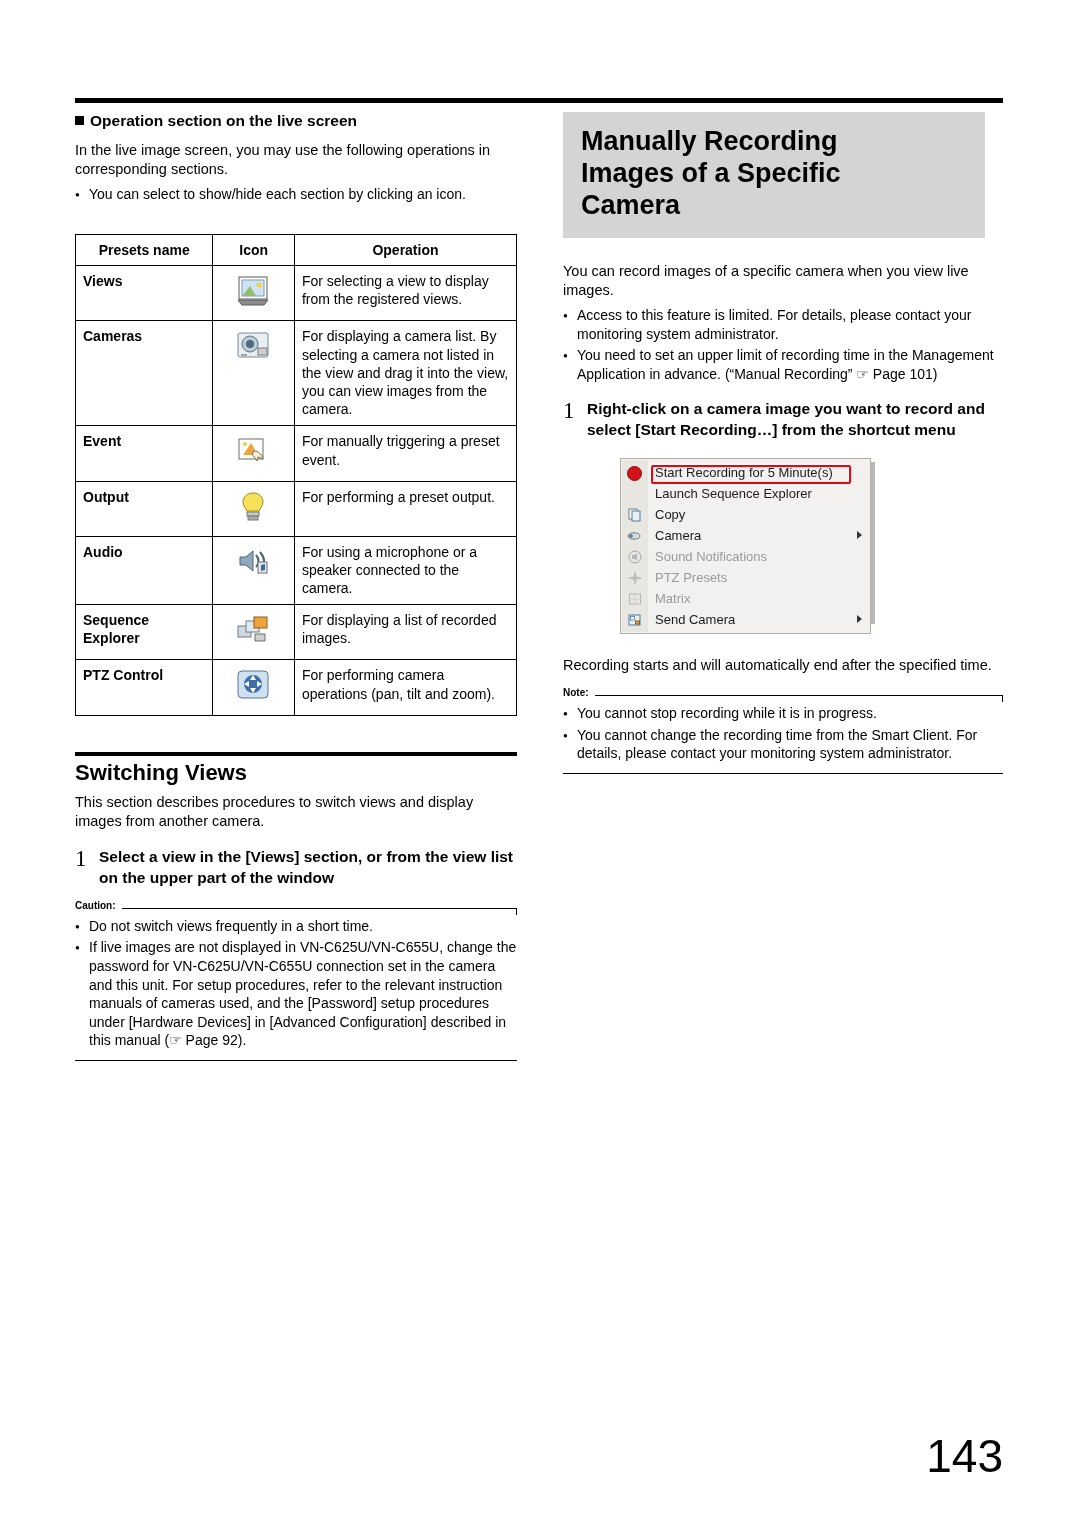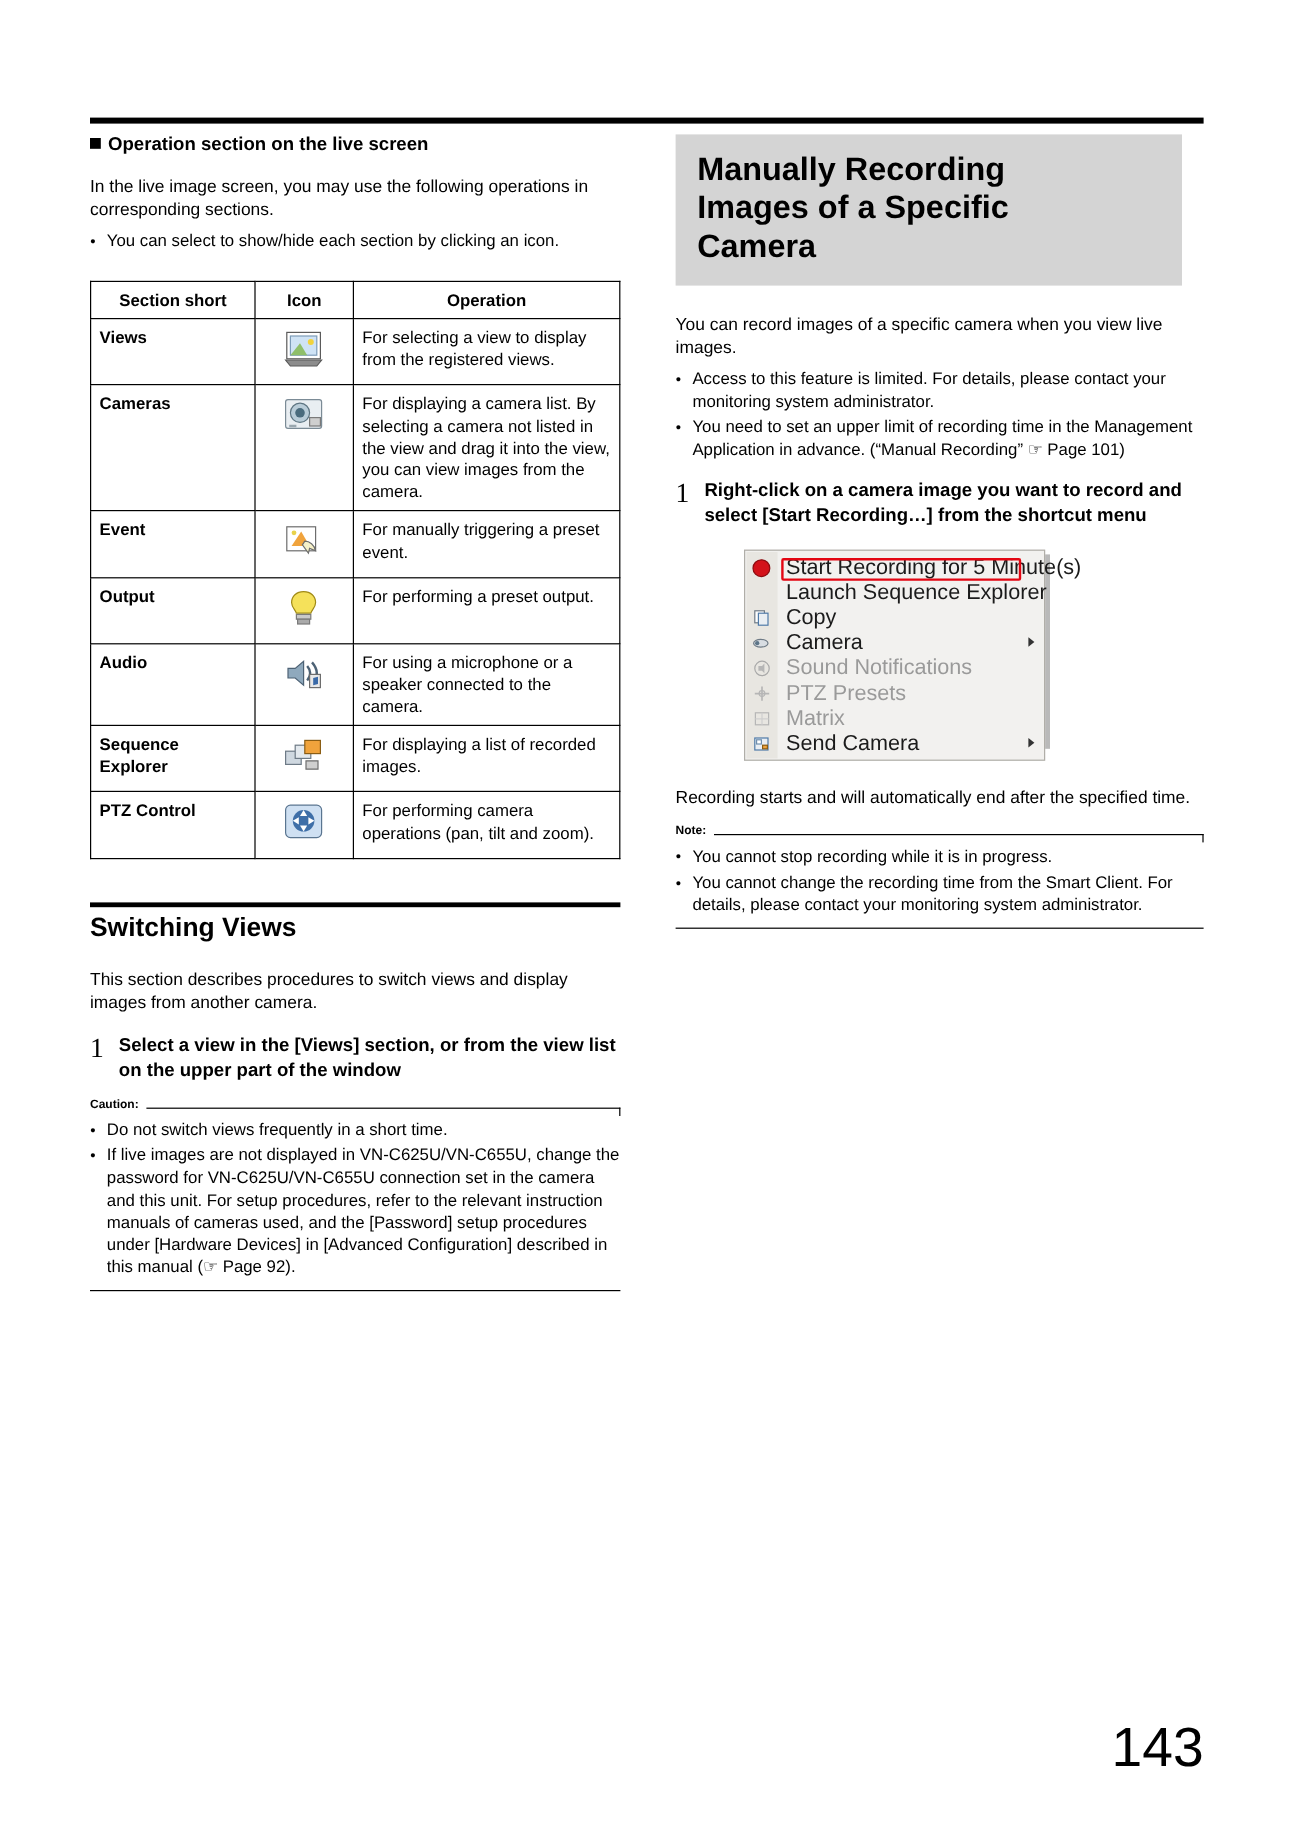--- a/index.html
+++ b/index.html
@@ -47,21 +47,21 @@
     display: inline-block;
     width: 9px;
     height: 9px;
     background: #000;
     margin-right: 6px;
     vertical-align: 1px;
   }
   .body-text {
     font-size: 14.5px;
     line-height: 1.33;
-    margin: 16px 0 6px 0;
+    margin: 1px 0 6px 0;
   }
   ul.bullets {
     list-style: none;
     margin: 0;
     padding: 0;
   }
   ul.bullets li {
     position: relative;
     padding-left: 14px;
     font-size: 14px;
@@ -234,21 +234,21 @@
     left: 1px;
     top: 1px;
     width: 26px;
     bottom: 1px;
     background: #e8e6e1;
   }
   .ctx-item {
     position: relative;
     height: 21px;
     line-height: 21px;
-    font-size: 18px;
+    font-size: 13px;
     padding-left: 34px;
     color: #1b1b1b;
     white-space: nowrap;
   }
   .ctx-item.dim {
     color: #9a9a9a;
   }
   .ctx-item .ico {
     position: absolute;
     left: 6px;
@@ -308,21 +308,21 @@
     </div>
     <p class="body-text">In the live image screen, you may use the following operations in corresponding sections.</p>
     <ul class="bullets">
       <li>You can select to show/hide each section by clicking an icon.</li>
     </ul>
   </div>
 
   <table class="ops">
     <thead>
       <tr>
-        <th>Section short</th>
+        <th>Presets name</th>
         <th>Icon</th>
         <th>Operation</th>
       </tr>
     </thead>
     <tbody>
       <tr>
         <td class="name">Views</td>
         <td class="icon">
           <span class="icon-box">
             <svg width="40" height="36" viewBox="0 0 40 36">

